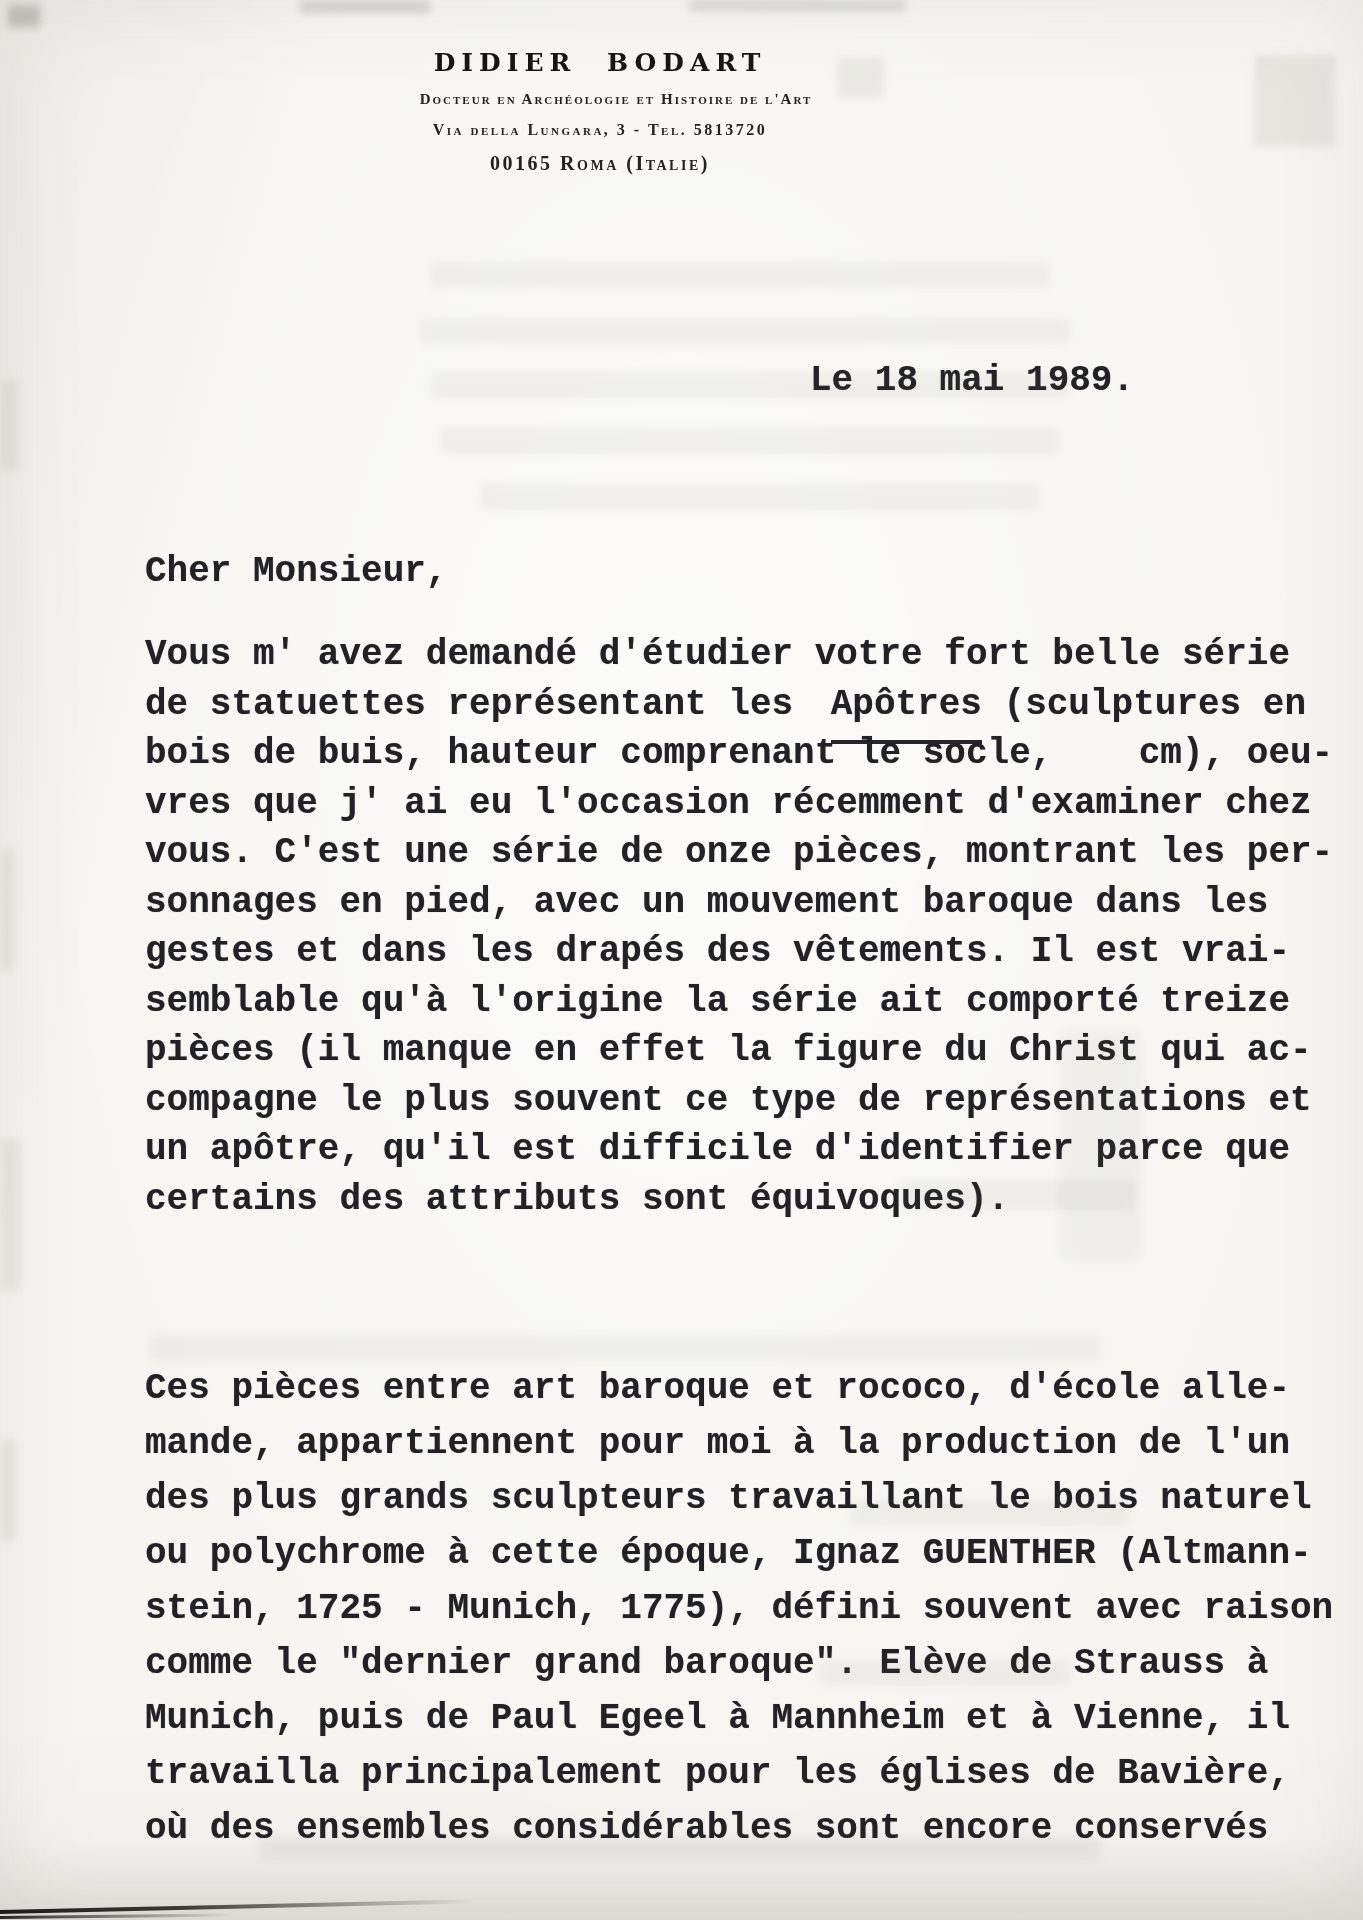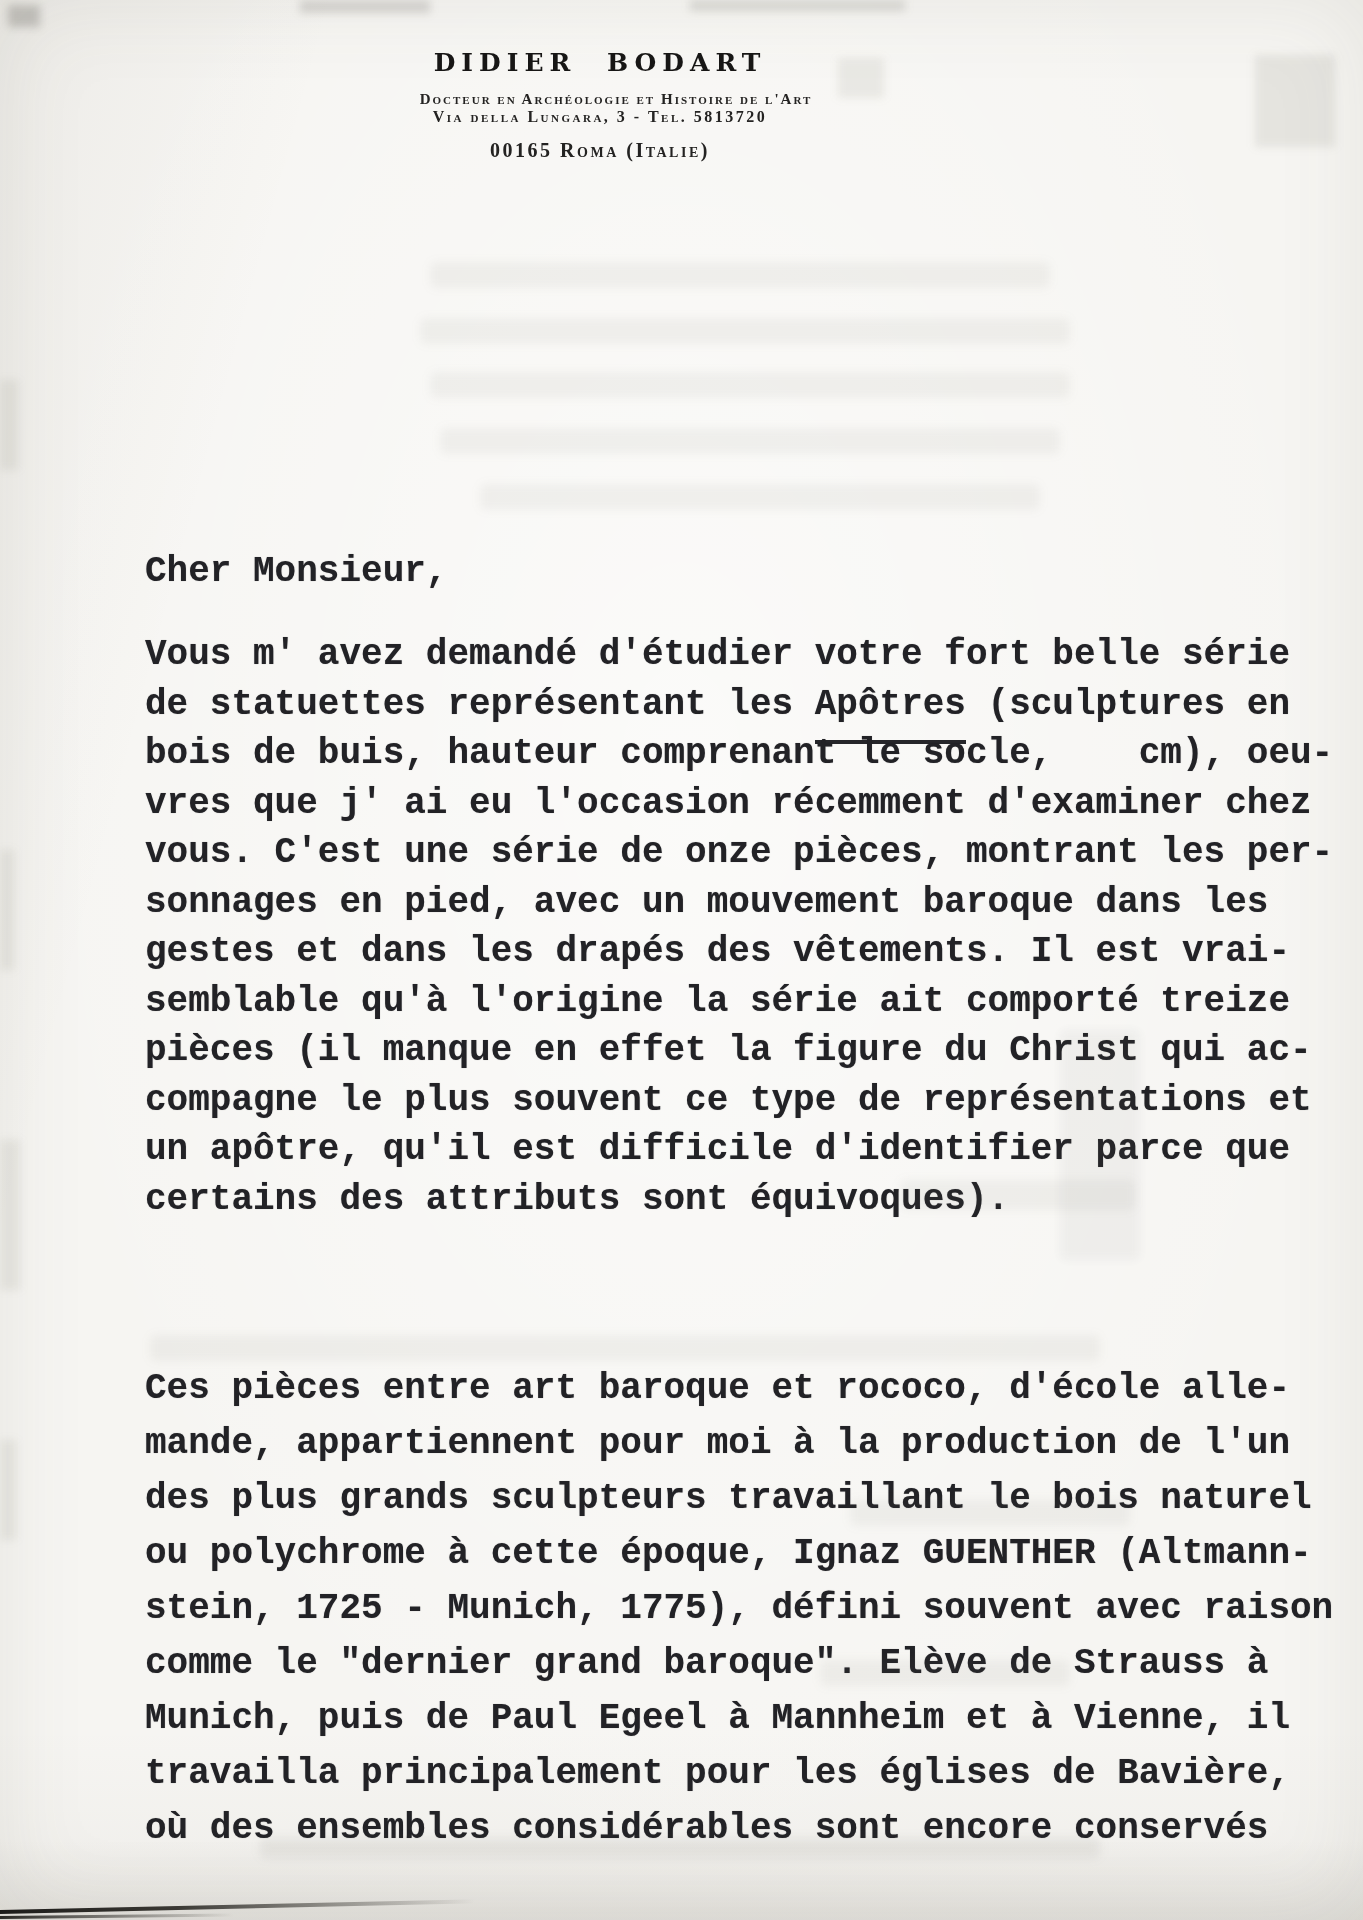--- a/index.html
+++ b/index.html
@@ -31,38 +31,39 @@
     font-weight: bold; font-size: 25px;
     letter-spacing: 6px; word-spacing: 16px;
     color: #171615;
   }
   .lh-sub {
     font-family: "Liberation Serif", "DejaVu Serif", serif;
     font-variant: small-caps; font-weight: bold;
     color: #242322;
   }
   .lh-title   { font-size: 15px; letter-spacing: 2px;   margin-top: 14px; margin-left: 32px; }
-  .lh-address { font-size: 16px; letter-spacing: 2.5px; }
+  .lh-address { font-size: 16px; letter-spacing: 2.5px; margin-top: 13px; }
   .lh-city    { font-size: 20px; letter-spacing: 2.5px; margin-top: 13px; }
   
   .tw {
     font-family: "Liberation Mono", "DejaVu Sans Mono", monospace;
     font-weight: bold;
     font-size: 36px; line-height: 49.5px;
     color: #222226;
     text-shadow: 0 0 1px rgba(20,20,25,0.35);
     white-space: pre;
   }
   .date-line  { position: absolute; top: 356px; left: 810px; }
   .salutation { position: absolute; top: 531px; left: 145px; margin-top: 16px; }
   .letter-body { position: absolute; top: 630px; left: 145px; }
   .paragraph:nth-child(2) { margin-top: 137px; line-height: 55px; }
   .underlined {
     border-bottom: 4px solid #26262a;
     padding-bottom: 15px;
+    margin-left: 16px;
   }
   
   .smudge { position: absolute; pointer-events: none; filter: blur(4px); background: rgba(110,104,92,0.10); }
   .ghost  { position: absolute; pointer-events: none; filter: blur(5px); background: rgba(105,100,88,0.065); border-radius: 6px; }
   .edge-line {
     position: absolute; left: 0; bottom: 6px; width: 500px; height: 4px;
     background: linear-gradient(to right, #1c1b19 0%, #3a3833 35%, rgba(60,58,52,0) 95%);
     transform: rotate(-1.3deg); transform-origin: left bottom;
   }
   .edge-line2 {
@@ -81,20 +82,21 @@
 
 <div class="paper">
 
   <div class="letterhead">
     <div class="lh-name">DIDIER BODART</div>
     <div class="lh-sub lh-title">Docteur en Archéologie et Histoire de l'Art</div>
     <div class="lh-sub lh-address">Via della Lungara, 3 - Tel. 5813720</div>
     <div class="lh-sub lh-city">00165 Roma (Italie)</div>
   </div>
 
+  <div class="tw date-line">Le 18 mai 1989.</div>
 
   <div class="tw salutation">Cher Monsieur,</div>
 
   <div class="tw letter-body"><div class="paragraph"><div class="line"><span>Vous m' avez demandé d'étudier votre fort belle série</span></div><div class="line"><span>de statuettes représentant les </span><span class="underlined">Apôtres</span><span> (sculptures en</span></div><div class="line"><span>bois de buis, hauteur comprenant le socle,    cm), oeu-</span></div><div class="line"><span>vres que j' ai eu l'occasion récemment d'examiner chez</span></div><div class="line"><span>vous. C'est une série de onze pièces, montrant les per-</span></div><div class="line"><span>sonnages en pied, avec un mouvement baroque dans les</span></div><div class="line"><span>gestes et dans les drapés des vêtements. Il est vrai-</span></div><div class="line"><span>semblable qu'à l'origine la série ait comporté treize</span></div><div class="line"><span>pièces (il manque en effet la figure du Christ qui ac-</span></div><div class="line"><span>compagne le plus souvent ce type de représentations et</span></div><div class="line"><span>un apôtre, qu'il est difficile d'identifier parce que</span></div><div class="line"><span>certains des attributs sont équivoques).</span></div></div><div class="paragraph"><div class="line"><span>Ces pièces entre art baroque et rococo, d'école alle-</span></div><div class="line"><span>mande, appartiennent pour moi à la production de l'un</span></div><div class="line"><span>des plus grands sculpteurs travaillant le bois naturel</span></div><div class="line"><span>ou polychrome à cette époque, Ignaz GUENTHER (Altmann-</span></div><div class="line"><span>stein, 1725 - Munich, 1775), défini souvent avec raison</span></div><div class="line"><span>comme le "dernier grand baroque". Elève de Strauss à</span></div><div class="line"><span>Munich, puis de Paul Egeel à Mannheim et à Vienne, il</span></div><div class="line"><span>travailla principalement pour les églises de Bavière,</span></div><div class="line"><span>où des ensembles considérables sont encore conservés</span></div></div></div>
 
   <div class="smudge" style="left:8px; top:5px; width:32px; height:22px; background:rgba(90,86,78,0.28);"></div>
   <div class="smudge" style="left:300px; top:0; width:130px; height:13px; background:rgba(90,86,78,0.20);"></div>
   <div class="smudge" style="left:690px; top:0; width:215px; height:11px; background:rgba(90,86,78,0.18);"></div>
   <div class="smudge" style="left:1255px; top:55px; width:80px; height:92px; background:rgba(110,104,92,0.12);"></div>
   <div class="smudge" style="left:838px; top:58px; width:46px; height:40px; background:rgba(110,104,92,0.10);"></div>

